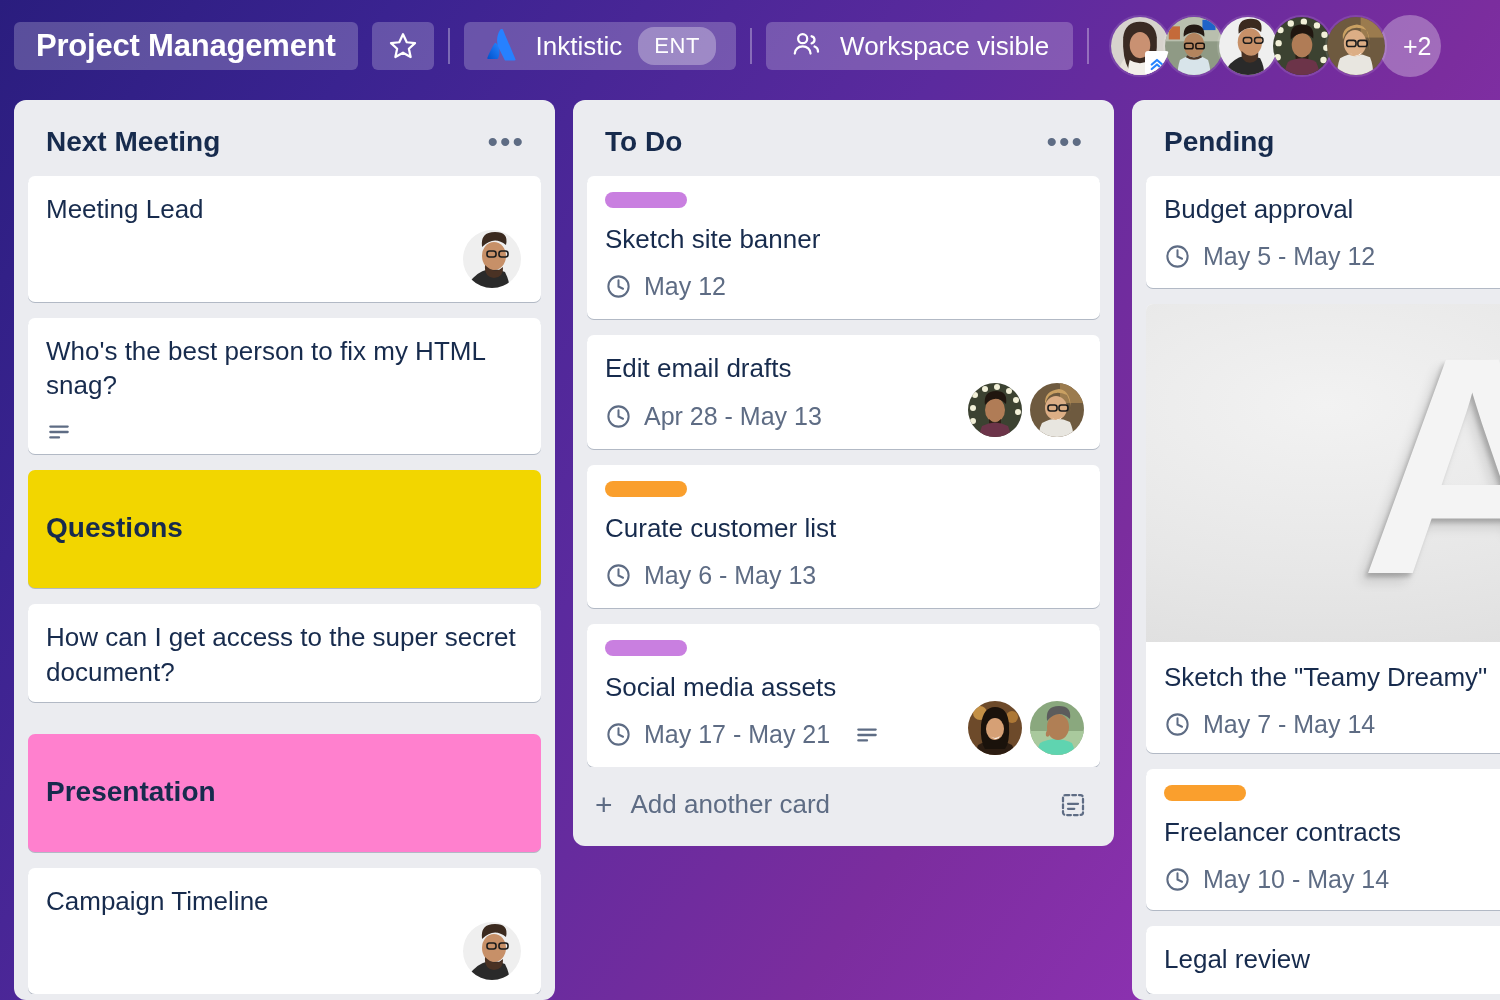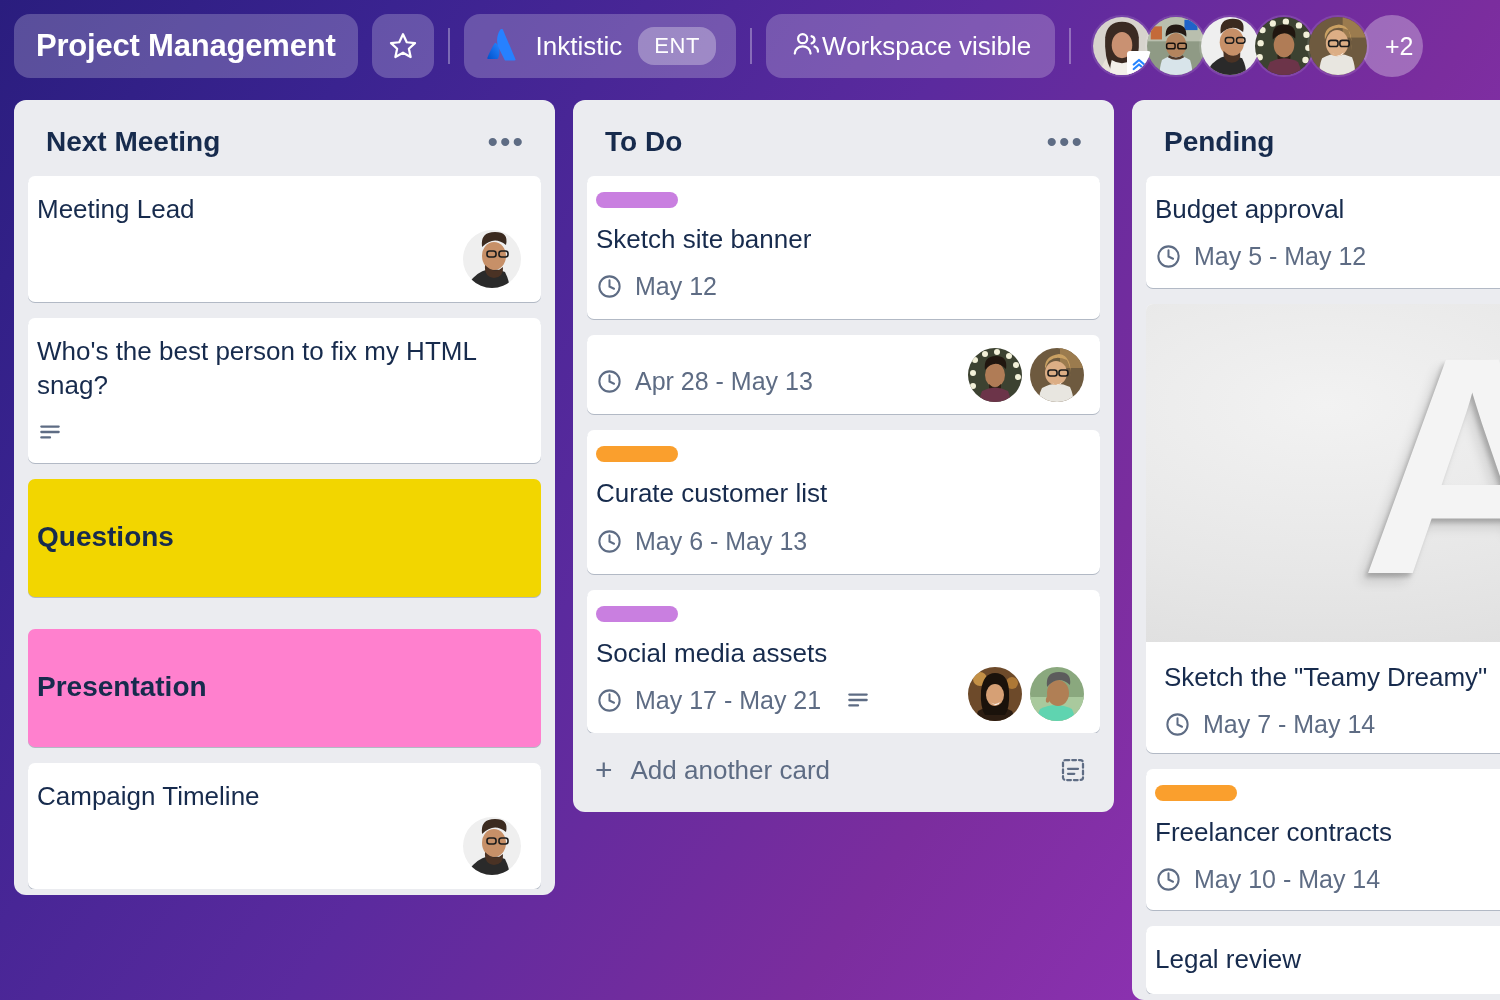--- a/index.html
+++ b/index.html
@@ -18,22 +18,22 @@
     height: 92px;
     display: flex;
     align-items: center;
     padding: 0 0 0 14px;
     gap: 14px;
     position: relative;
     z-index: 5;
   }
   .hdr-pill {
     background: rgba(255,255,255,0.22);
-    border-radius: 16px;
-    height: 64px;
+    border-radius: 6px;
+    height: 48px;
     display: flex;
     align-items: center;
     color: #ffffff;
   }
   .board-title {
     padding: 0 22px;
     font-size: 31px;
     font-weight: bold;
     letter-spacing: -0.2px;
     white-space: nowrap;
@@ -69,20 +69,21 @@
     padding: 6px 16px;
     font-size: 22px;
     color: #ffffff;
     letter-spacing: 0.6px;
     font-weight: 500;
   }
   .atlassian-logo { flex: 0 0 auto; }
 
   .visible-pill {
     padding: 0 24px;
+    gap: 18px;
     cursor: pointer;
   }
   .visible-label {
     font-size: 26px;
     color: #fff;
     white-space: nowrap;
   }
 
   .avatars {
     display: flex;
@@ -170,21 +171,21 @@
     padding: 0 14px;
     display: flex;
     flex-direction: column;
     gap: 16px;
     overflow: hidden;
   }
   .card {
     background: #ffffff;
     border-radius: 7px;
     box-shadow: 0 1px 0 rgba(9,30,66,0.25);
-    padding: 16px 18px 18px 9px;
+    padding: 16px 18px 18px 18px;
     position: relative;
     cursor: pointer;
     min-height: 64px;
   }
   .card-title {
     font-size: 26px;
     color: #172b4d;
     line-height: 1.32;
   }
   .card.section-yellow { background: #f2d600; min-height: 118px; padding-top: 40px; }
@@ -444,20 +445,23 @@
               <line x1="4" y1="17" x2="12" y2="17"></line>
             </svg>
           </span>
         </div>
       </div>
 
       <div class="card section-yellow">
         <div class="card-title">Questions</div>
       </div>
 
+      <div class="card">
+        <div class="card-title">How can I get access to the super secret document?</div>
+      </div>
 
       <div class="card section-pink">
         <div class="card-title">Presentation</div>
       </div>
 
       <div class="card" style="min-height:126px;">
         <div class="card-title">Campaign Timeline</div>
         <div class="card-avatar-solo">
           <div class="avatar">
             <svg class="face" viewBox="0 0 58 58" preserveAspectRatio="xMidYMid slice">
@@ -493,20 +497,21 @@
                 <circle cx="12" cy="12" r="9"></circle>
                   <polyline points="12,6.5 12,12 16,14"></polyline>
               </svg>
             </span>
             <span>May 12</span>
           </span>
         </div>
       </div>
 
       <div class="card">
+        <div class="card-title">Edit email drafts</div>
         <div class="card-meta">
           <span class="due-badge">
             <span class="clock-icon">
               <svg width="27" height="27" viewBox="0 0 24 24" fill="none" stroke="#5e6c84" stroke-width="1.8" stroke-linecap="round">
                 <circle cx="12" cy="12" r="9"></circle>
                   <polyline points="12,6.5 12,12 16,14"></polyline>
               </svg>
             </span>
             <span>Apr 28 - May 13</span>
           </span>

